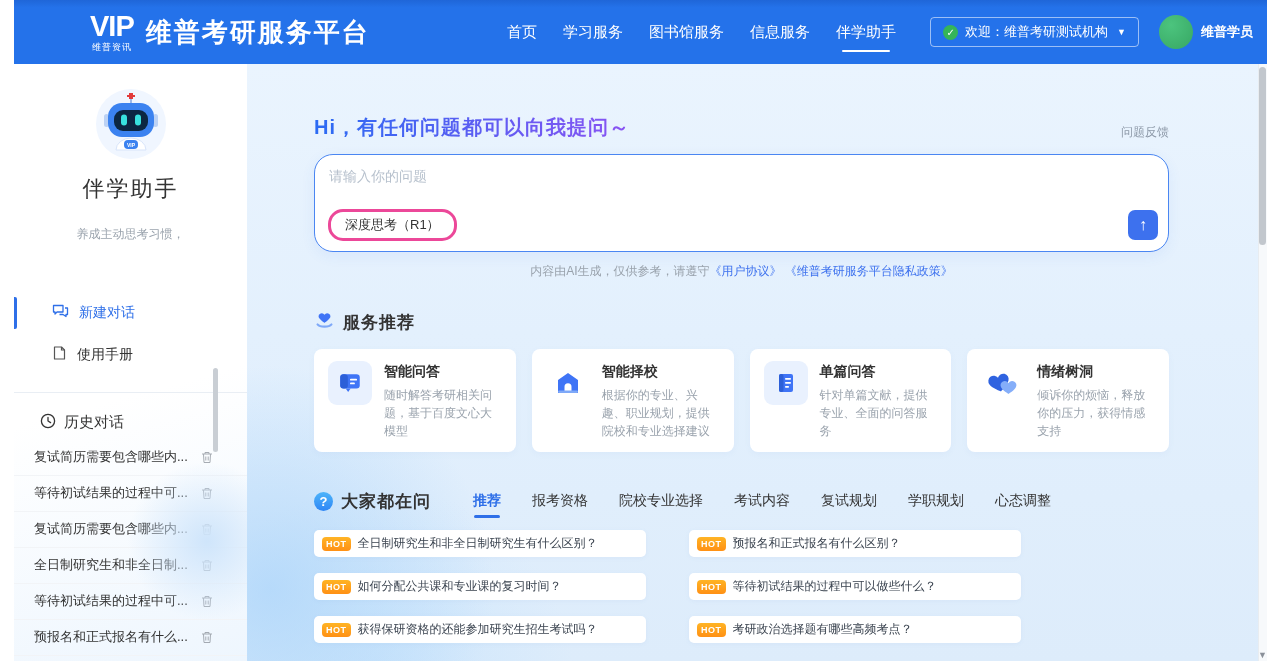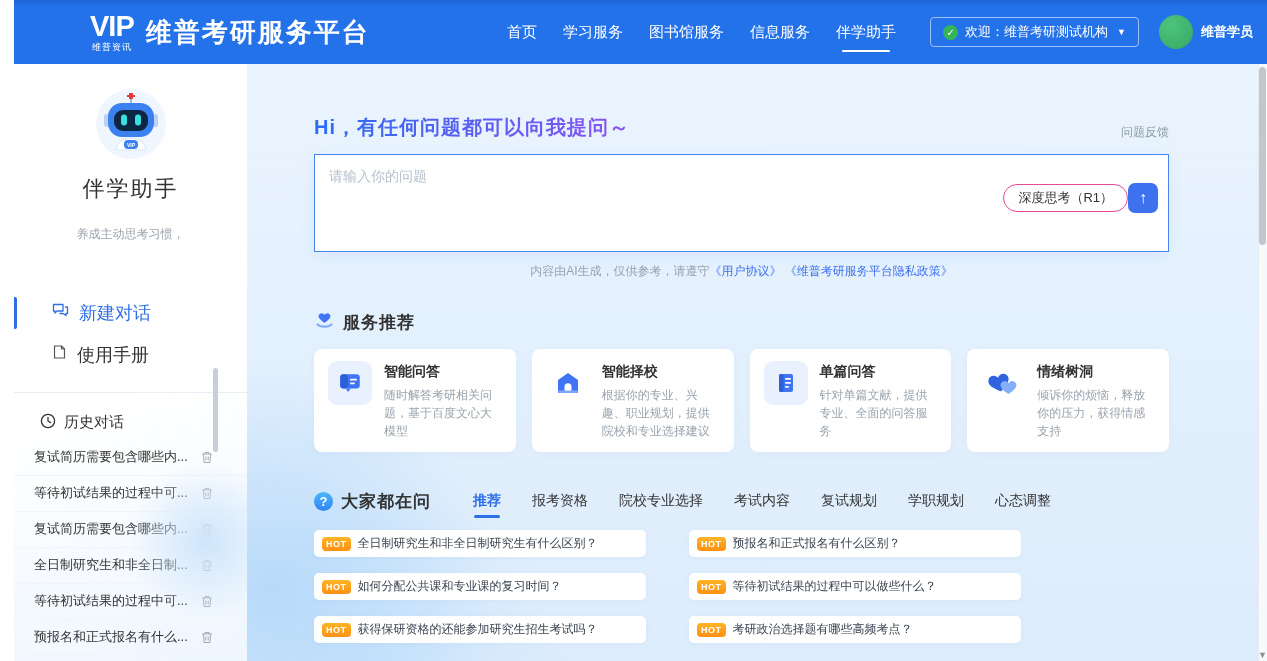--- a/index.html
+++ b/index.html
@@ -32,21 +32,21 @@
 
   
   .sidebar { width:233px; flex:0 0 233px; background:linear-gradient(165deg,#ffffff 55%,#eef6fe 100%); position:relative; overflow:hidden; }
   .sidebar::after { content:''; position:absolute; right:-40px; bottom:40px; width:160px; height:160px; border-radius:50%;
                     background:radial-gradient(circle,#cfe5fb 0,rgba(207,229,251,0) 70%); pointer-events:none; }
   .assistant { text-align:center; padding-top:24px; }
   .robot { display:inline-block; }
   .assistant-name { font-size:22px; color:#333; font-weight:500; margin-top:10px; letter-spacing:2px; }
   .assistant-slogan { font-size:12px; color:#9aa3ad; margin-top:20px; line-height:1.8; }
   .side-nav { margin-top:46px; }
-  .side-nav-item { height:42px; display:flex; align-items:center; gap:10px; padding-left:38px; font-size:18px; color:#333;
+  .side-nav-item { height:42px; display:flex; align-items:center; gap:10px; padding-left:38px; font-size:14px; color:#333;
                    cursor:pointer; position:relative; }
   .side-nav-item.active { color:#2e6fe8; font-weight:500; }
   .side-nav-item.active::before { content:''; position:absolute; left:0; top:5px; bottom:5px; width:3px; background:#2e6fe8; border-radius:0 2px 2px 0; }
   .side-divider { height:1px; background:#e9eef4; margin:16px 0 0; }
   .history-header { display:flex; align-items:center; gap:8px; padding-left:26px; margin-top:20px; font-size:15px; color:#333; }
   .history-list { margin-top:8px; }
   .history-item { height:36px; display:flex; align-items:center; padding:0 34px 0 20px; cursor:pointer; border-bottom:1px solid #f2f4f7; }
   .history-text { flex:1; font-size:13px; color:#333; white-space:nowrap; overflow:hidden; }
   .trash-btn { flex:0 0 auto; margin-left:8px; display:flex; cursor:pointer; opacity:.75; }
   .side-scroll-thumb { position:absolute; left:199px; top:304px; width:5px; height:84px; border-radius:3px; background:#c9ced4; cursor:grab; }
@@ -58,27 +58,27 @@
           background:radial-gradient(circle at 20% 60%,rgba(168,211,250,.7) 0,rgba(168,211,250,0) 55%),
                      radial-gradient(circle at 45% 85%,rgba(200,228,252,.8) 0,rgba(200,228,252,0) 50%); }
   .content { width:855px; margin-left:67px; position:relative; }
 
   .greet-row { display:flex; align-items:flex-end; justify-content:space-between; margin-top:50px; }
   .greeting { font-size:20px; font-weight:800; letter-spacing:1px;
               background:linear-gradient(90deg,#2b6bf3 0%,#5f5df2 55%,#8a53f3 100%);
               -webkit-background-clip:text; background-clip:text; color:transparent; }
   .feedback-link { font-size:12px; color:#8d99a8; cursor:pointer; }
 
-  .ask-card { margin-top:13px; background:#fff; border:1.5px solid #4a86f2; border-radius:0; height:98px;
-              display:flex; flex-direction:row; box-shadow:0 4px 14px rgba(70,120,230,.08); }
+  .ask-card { margin-top:13px; background:#fff; border:1.5px solid #4a86f2; border-radius:19px; height:98px;
+              display:flex; flex-direction:column; box-shadow:0 4px 14px rgba(70,120,230,.08); }
   .ask-input { flex:1; border:none; outline:none; resize:none; font-family:inherit; font-size:14px; color:#333;
                padding:13px 14px 0; background:transparent; }
   .ask-input::placeholder { color:#b7c1cd; }
   .ask-footer { display:flex; align-items:center; justify-content:space-between; padding:0 10px 10px 13px; }
-  .deep-think { border:1px solid #ec4899; background:#fff; border-radius:15px; font-size:13px; color:#333;
+  .deep-think { border:3px solid #ec4899; background:#fff; border-radius:15px; font-size:13px; color:#333;
                 padding:4px 14px; cursor:pointer; font-family:inherit; }
   .send-btn { width:30px; height:30px; border:none; border-radius:7px; background:#3d71ee; color:#fff; font-size:16px;
               font-weight:700; cursor:pointer; display:flex; align-items:center; justify-content:center; }
 
   .disclaimer { text-align:center; font-size:12px; color:#9aa3ad; margin-top:11px; }
   .disclaimer a { color:#3d71ee; text-decoration:none; cursor:pointer; }
 
   .section-head { display:flex; align-items:center; gap:8px; margin-top:30px; }
   .section-title { font-size:17px; font-weight:800; color:#333; letter-spacing:1px; }
 

